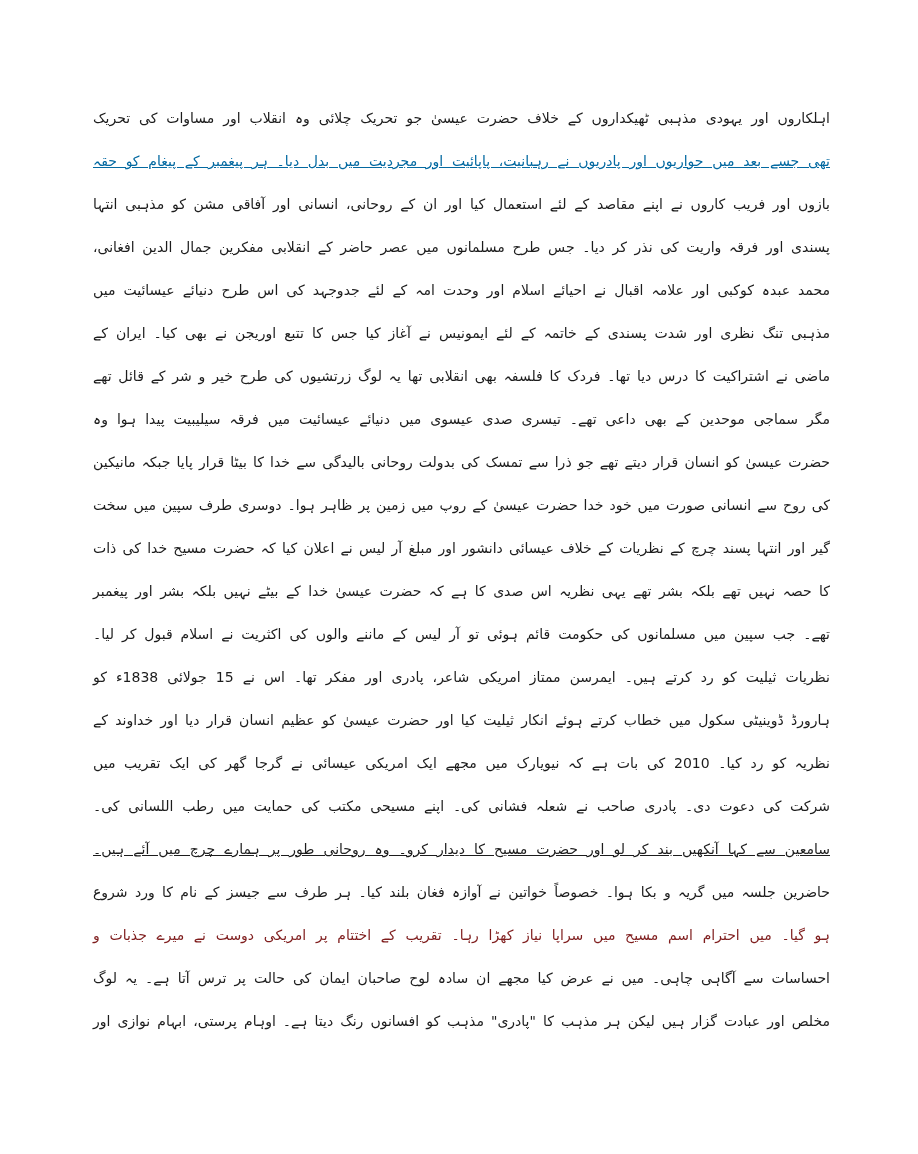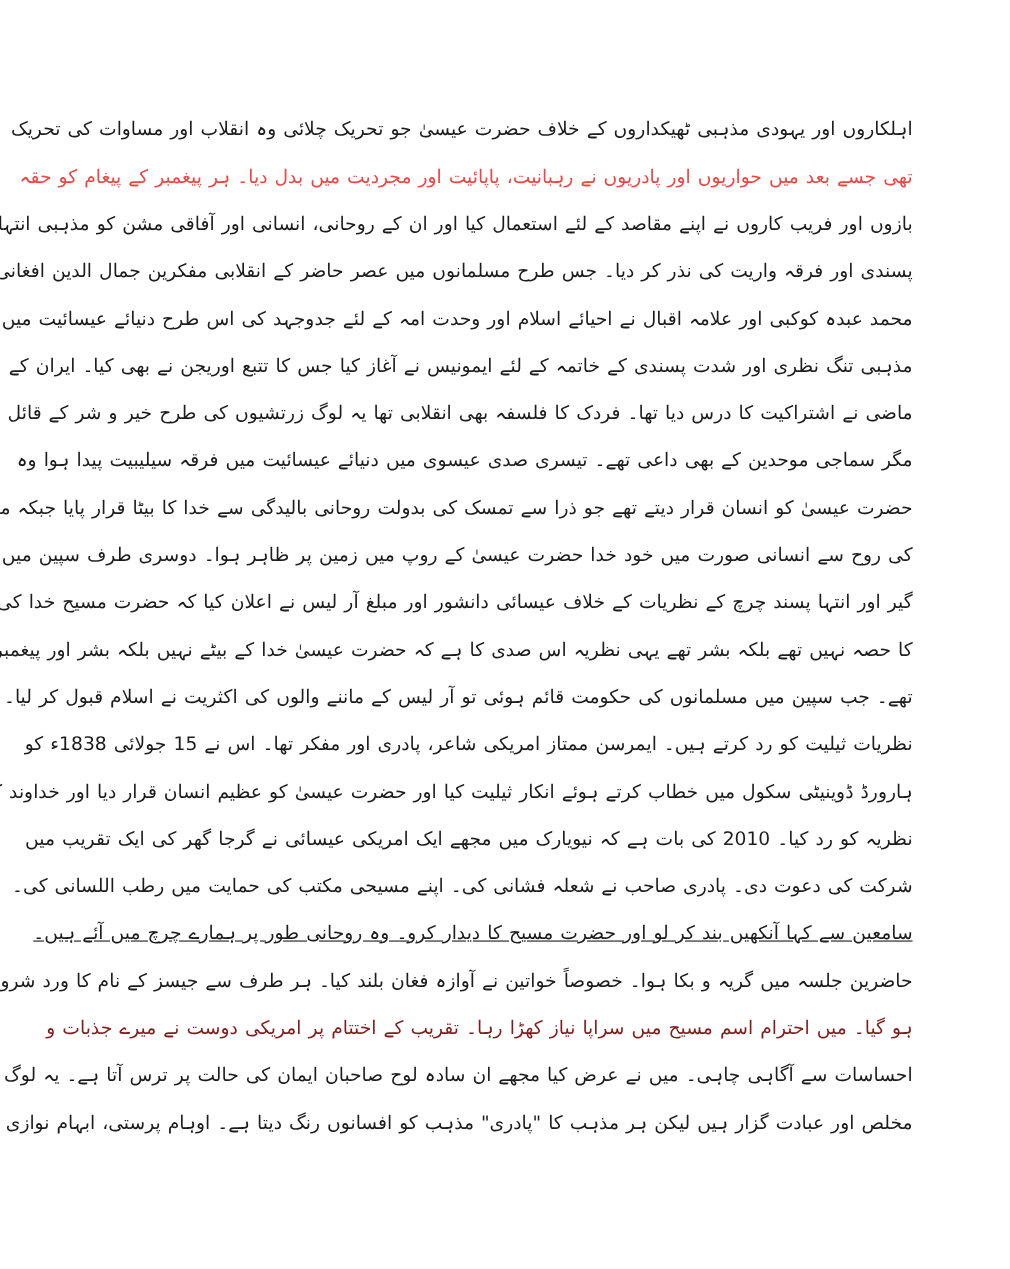--- a/index.html
+++ b/index.html
@@ -21,37 +21,37 @@
     position: absolute;
     top: 97px;
     right: 88px;
     width: 737px;
     direction: rtl;
   }
   .text-line {
     direction: rtl;
     text-align: justify;
     text-align-last: justify;
-    font-size: 17px;
+    font-size: 14px;
     line-height: 43px;
     height: 43px;
     white-space: nowrap;
     overflow: visible;
     color: #1c1c1c;
     word-spacing: 1px;
   }
 </style>
 </head>
 <body>
 
 <div class="page" dir="rtl" style="background: rgb(255, 255, 255);">
   <div class="text-block">
 
   <div class="text-line" dir="rtl" style="color: rgb(28, 28, 28);">اہلکاروں اور یہودی مذہبی ٹھیکداروں کے خلاف حضرت عیسیٰ جو تحریک چلائی وہ انقلاب اور مساوات کی تحریک</div>
-      <div class="text-line" dir="rtl" style="color: #ef4444;">تھی جسے بعد میں حواریوں اور پادریوں نے رہبانیت، پاپائیت اور مجردیت میں بدل دیا۔ ہر پیغمبر کے پیغام کو حقہ</div>
+      <div class="text-line" dir="rtl" style="color: #0369a1; text-decoration: underline;">تھی جسے بعد میں حواریوں اور پادریوں نے رہبانیت، پاپائیت اور مجردیت میں بدل دیا۔ ہر پیغمبر کے پیغام کو حقہ</div>
       <div class="text-line" dir="rtl" style="color: rgb(28, 28, 28);">بازوں اور فریب کاروں نے اپنے مقاصد کے لئے استعمال کیا اور ان کے روحانی، انسانی اور آفاقی مشن کو مذہبی انتہا</div>
       <div class="text-line" dir="rtl" style="color: rgb(28, 28, 28);">پسندی اور فرقہ واریت کی نذر کر دیا۔ جس طرح مسلمانوں میں عصر حاضر کے انقلابی مفکرین جمال الدین افغانی،</div>
       <div class="text-line" dir="rtl" style="color: rgb(28, 28, 28);">محمد عبدہ کوکبی اور علامہ اقبال نے احیائے اسلام اور وحدت امہ کے لئے جدوجہد کی اس طرح دنیائے عیسائیت میں</div>
       <div class="text-line" dir="rtl" style="color: rgb(28, 28, 28);">مذہبی تنگ نظری اور شدت پسندی کے خاتمہ کے لئے ایمونیس نے آغاز کیا جس کا تتبع اوریجن نے بھی کیا۔ ایران کے</div>
       <div class="text-line" dir="rtl" style="color: rgb(28, 28, 28);">ماضی نے اشتراکیت کا درس دیا تھا۔ فردک کا فلسفہ بھی انقلابی تھا یہ لوگ زرتشیوں کی طرح خیر و شر کے قائل تھے</div>
       <div class="text-line" dir="rtl" style="color: rgb(28, 28, 28);">مگر سماجی موحدین کے بھی داعی تھے۔ تیسری صدی عیسوی میں دنیائے عیسائیت میں فرقہ سیلیبیت پیدا ہوا وہ</div>
       <div class="text-line" dir="rtl" style="color: rgb(28, 28, 28);">حضرت عیسیٰ کو انسان قرار دیتے تھے جو ذرا سے تمسک کی بدولت روحانی بالیدگی سے خدا کا بیٹا قرار پایا جبکہ مانیکین</div>
       <div class="text-line" dir="rtl" style="color: rgb(28, 28, 28);">کی روح سے انسانی صورت میں خود خدا حضرت عیسیٰ کے روپ میں زمین پر ظاہر ہوا۔ دوسری طرف سپین میں سخت</div>
       <div class="text-line" dir="rtl" style="color: rgb(28, 28, 28);">گیر اور انتہا پسند چرچ کے نظریات کے خلاف عیسائی دانشور اور مبلغ آر لیس نے اعلان کیا کہ حضرت مسیح خدا کی ذات</div>
       <div class="text-line" dir="rtl" style="color: rgb(28, 28, 28);">کا حصہ نہیں تھے بلکہ بشر تھے یہی نظریہ اس صدی کا ہے کہ حضرت عیسیٰ خدا کے بیٹے نہیں بلکہ بشر اور پیغمبر</div>

